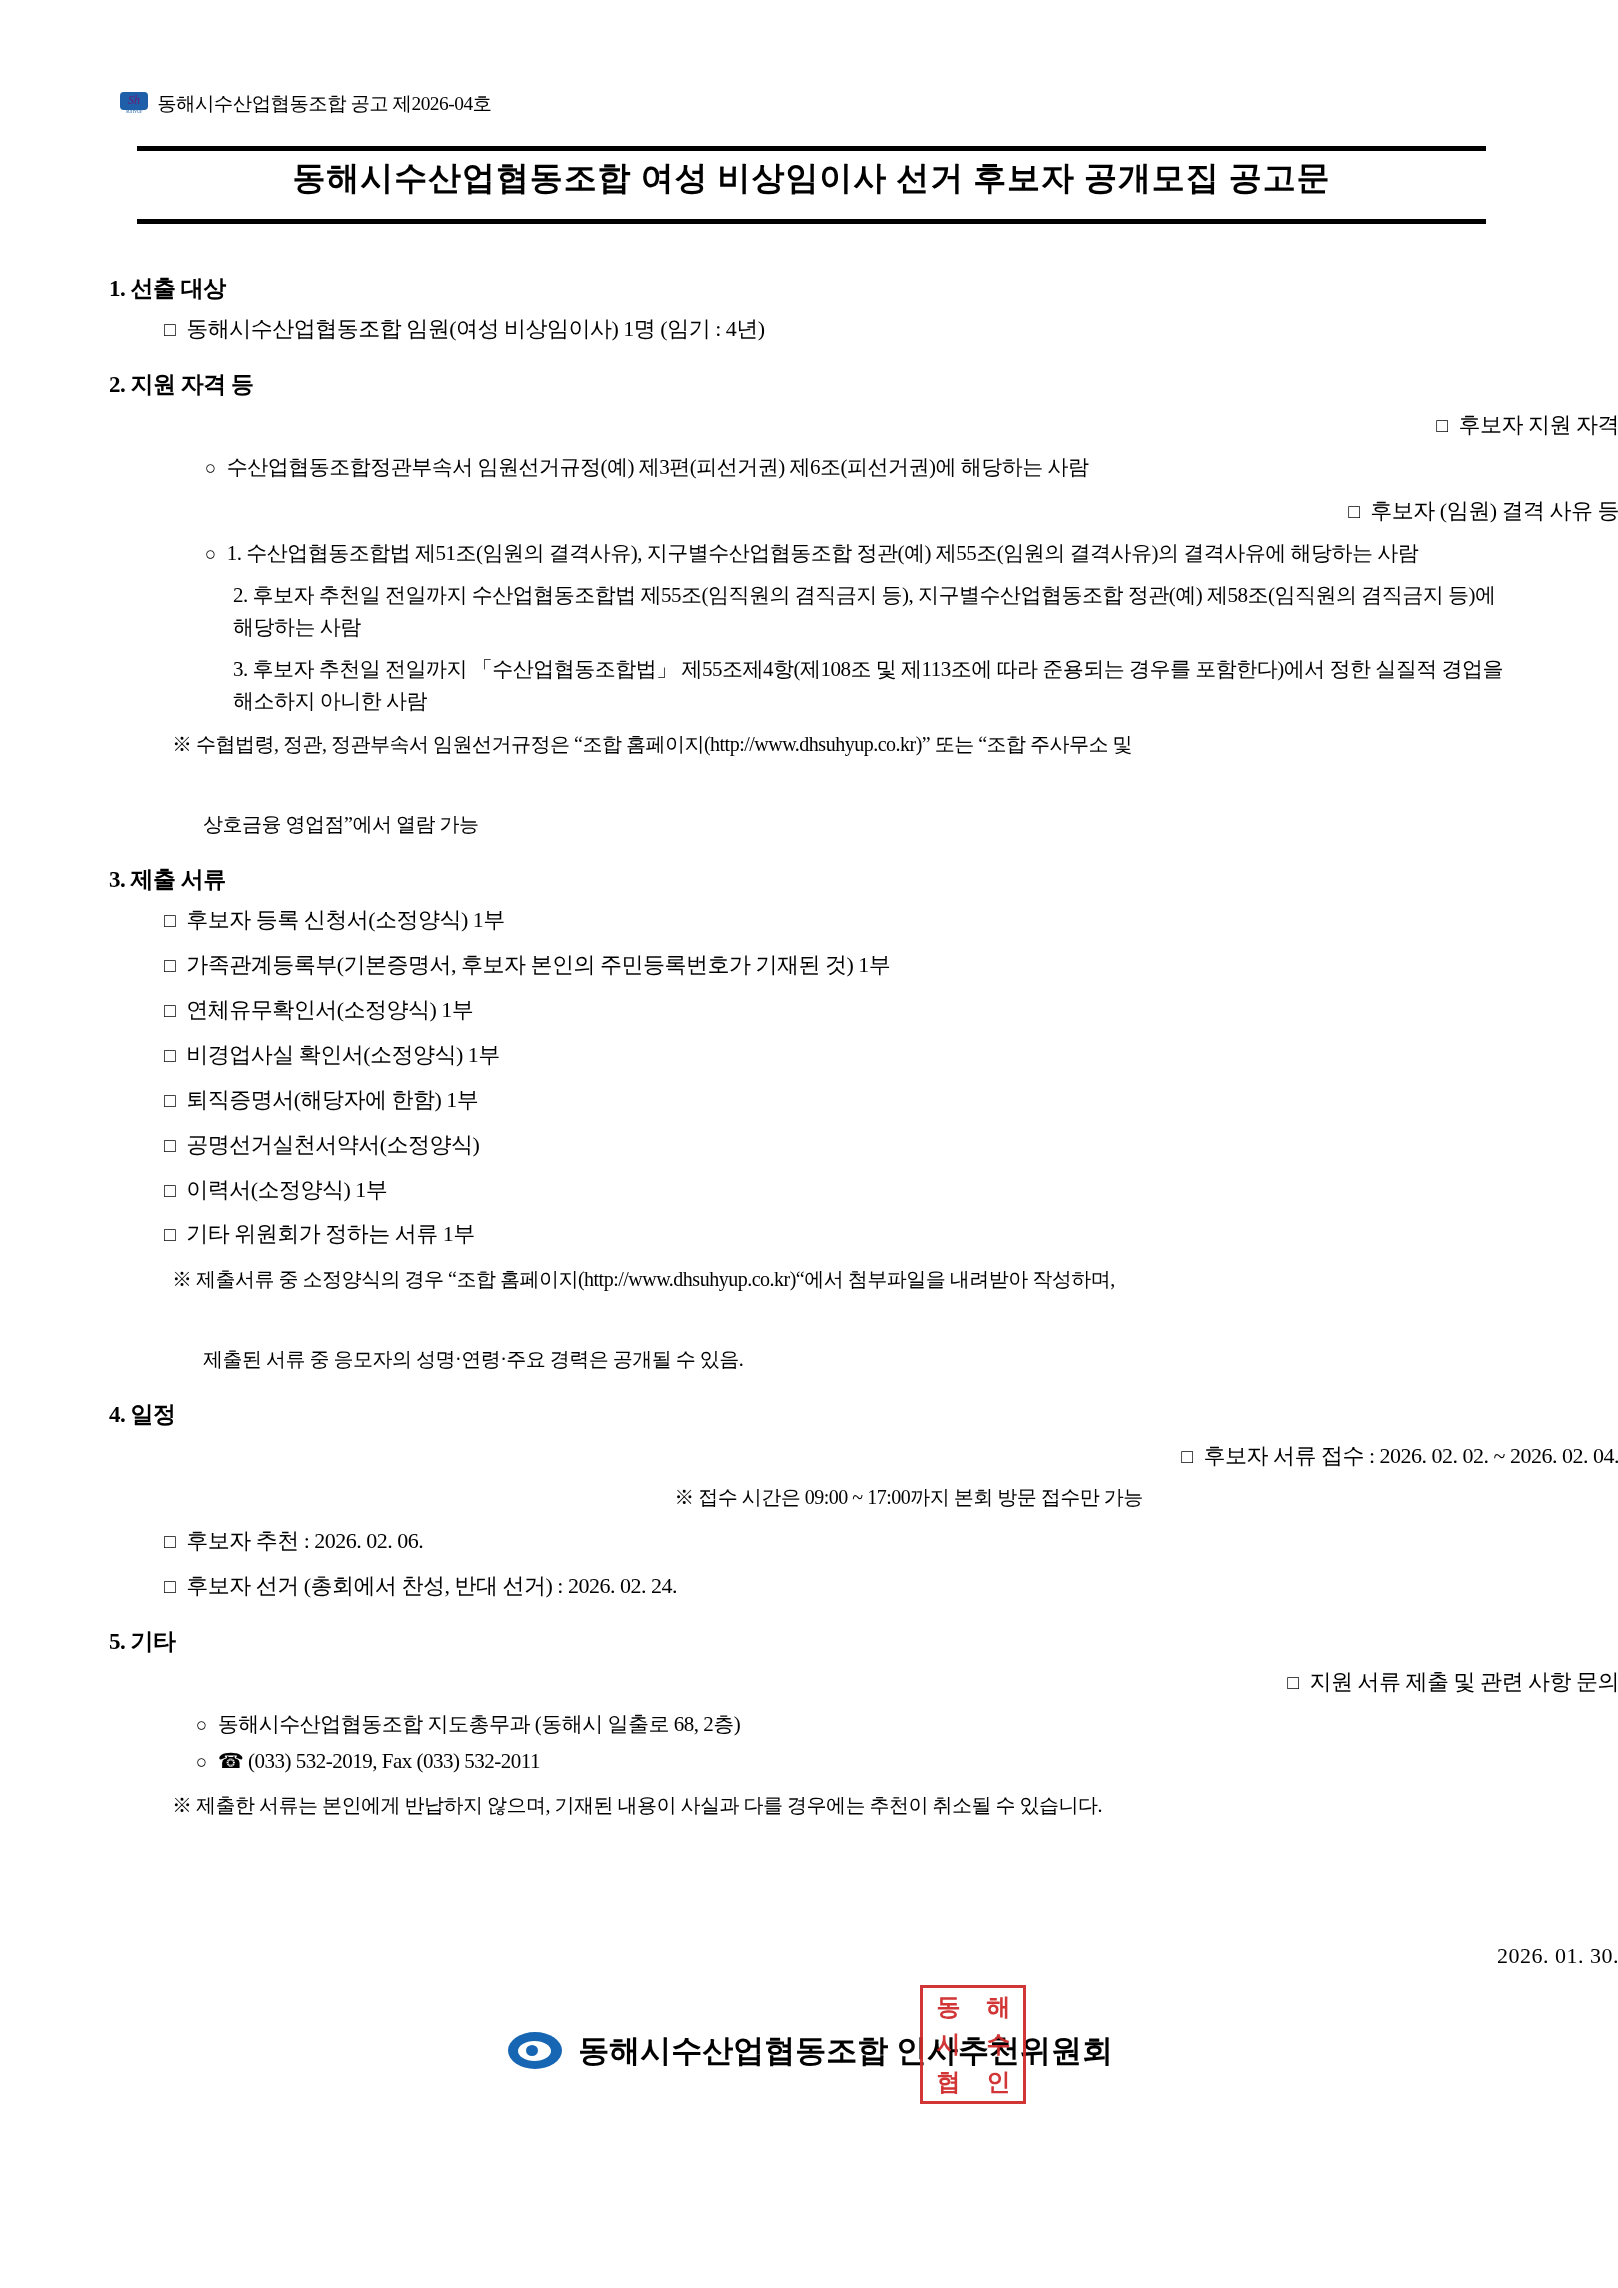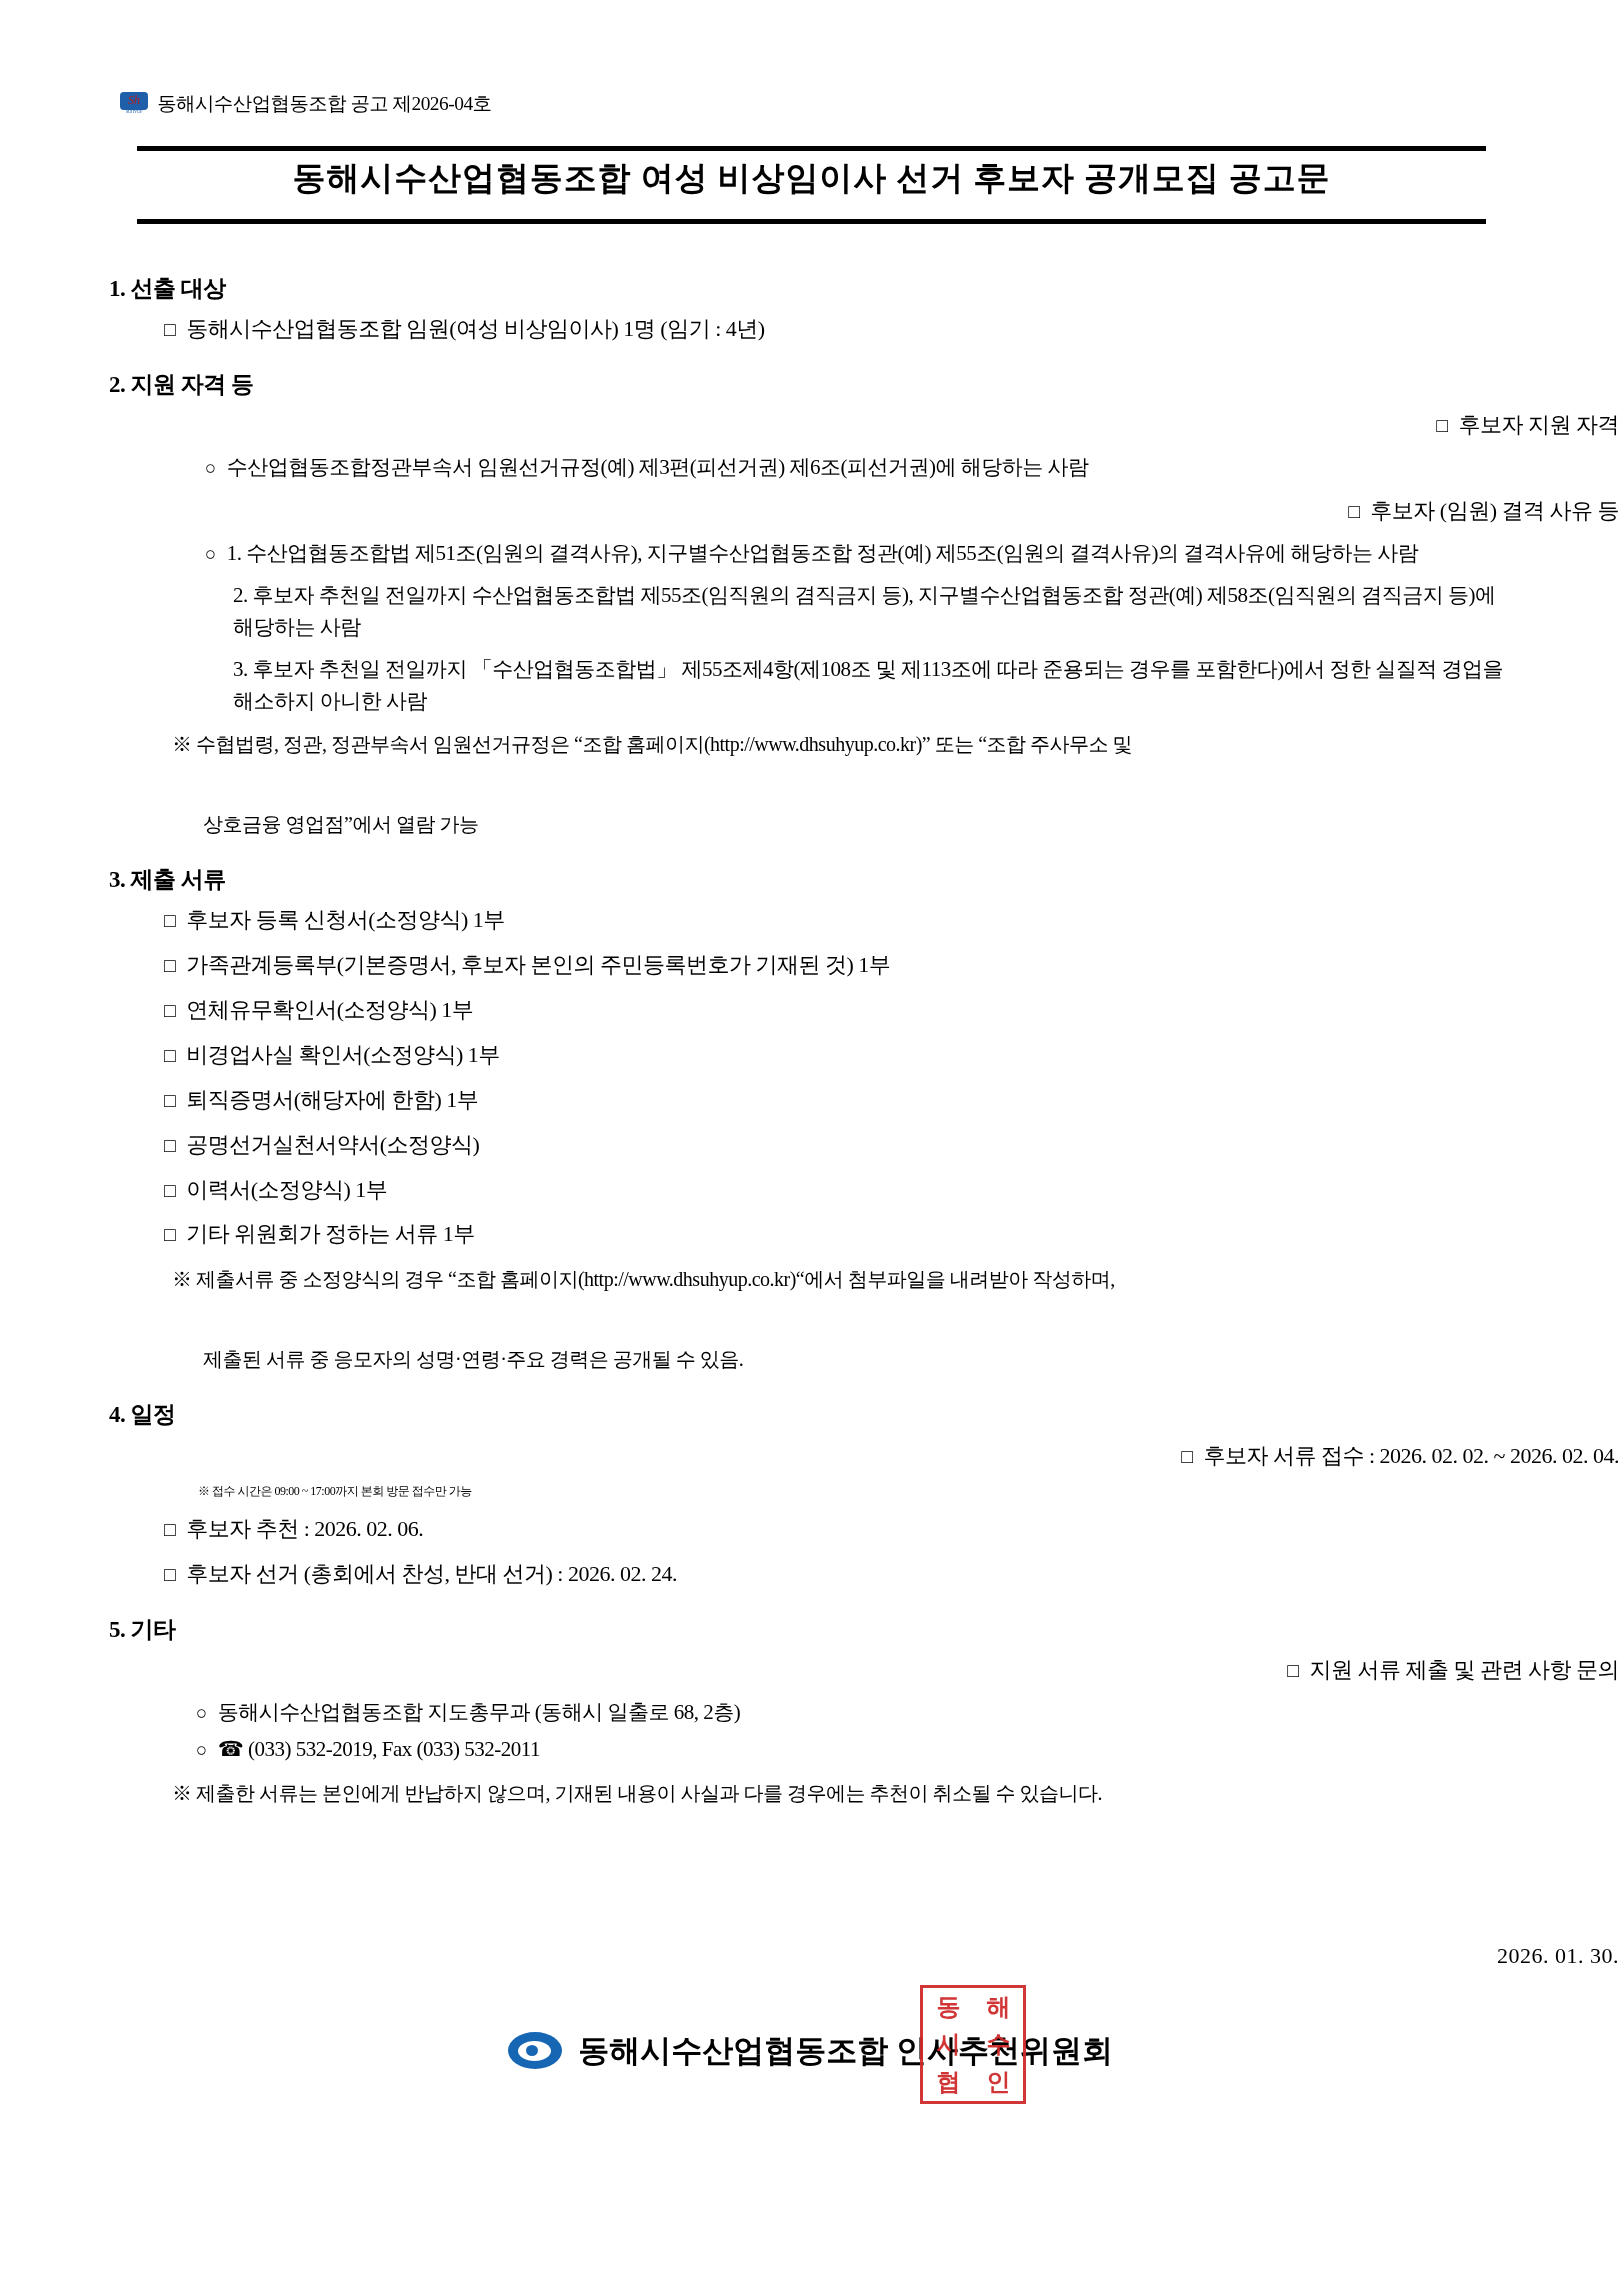--- a/index.html
+++ b/index.html
@@ -42,21 +42,21 @@
     left: 0; top: 0;
     width: 28px; height: 18.5px;
     border-radius: 3.7px;
     background: #1f5fa9;
   }
   .header-logo .hl-text {
     position: absolute;
     left: 0; top: 0.9px;
     width: 28px;
     text-align: center;
-    color: #b91c1c;
+    color: #701a75;
     font-size: 12px;
     font-style: italic;
     font-family: "Liberation Serif", serif;
     line-height: 16.6px;
   }
   .header-logo .hl-sub {
     position: absolute;
     left: 0; top: 17.5px;
     width: 28px;
     text-align: center;
@@ -139,25 +139,26 @@
     margin-bottom: 9.2px;
     line-height: 1.6;
     max-width: 1274px;
   }
   .note .cont {
     display: block;
     margin-left: 31px;
     margin-top: 48px;
   }
   .subnote {
-    font-size: 12px;
+    font-size: 20px;
     margin-left: 198px;
     letter-spacing: -0.5px;
     margin-bottom: 13px;
     line-height: 1.5;
+    text-align: center;
   }
   .box::before {
     content: "\25A1";
     margin-right: 11px;
     font-size: 19.4px;
   }
   .circ::before {
     content: "\25CB";
     margin-right: 11px;
     font-size: 18.5px;

